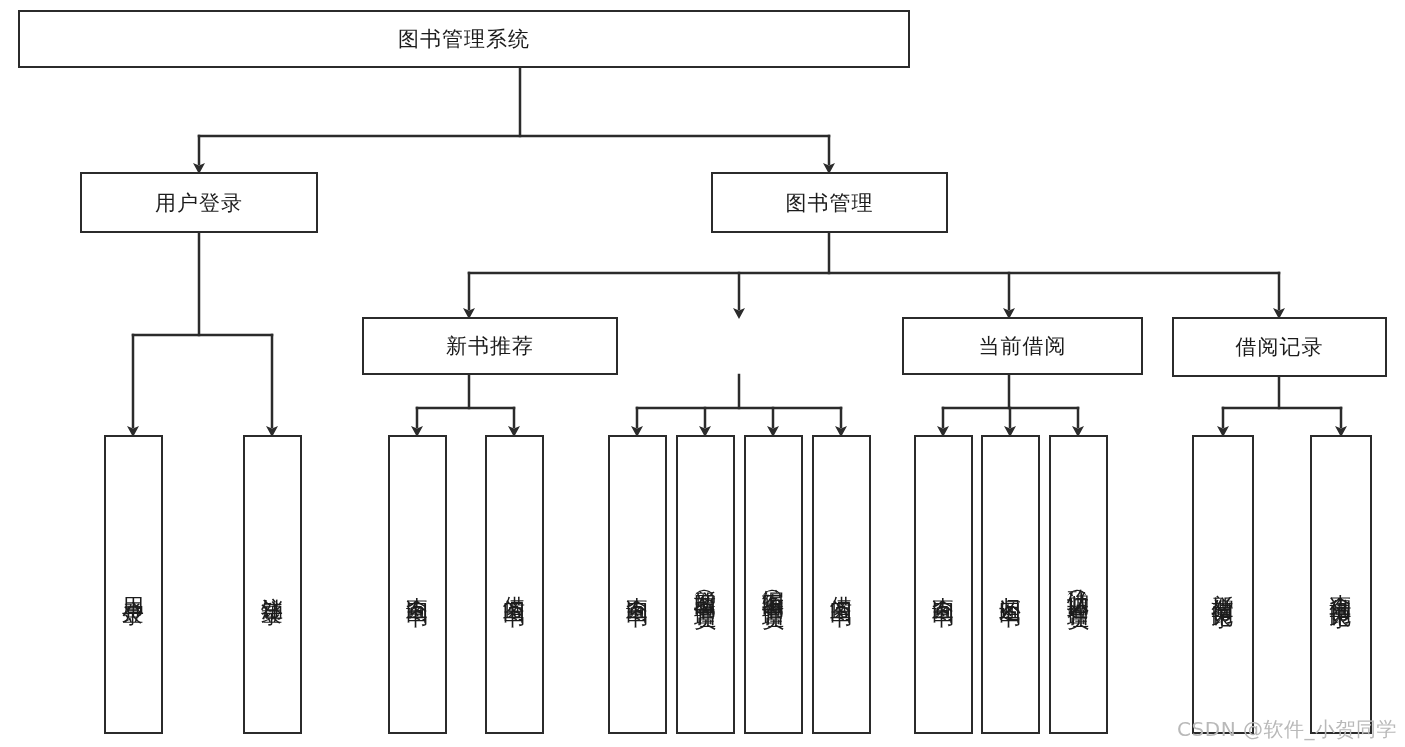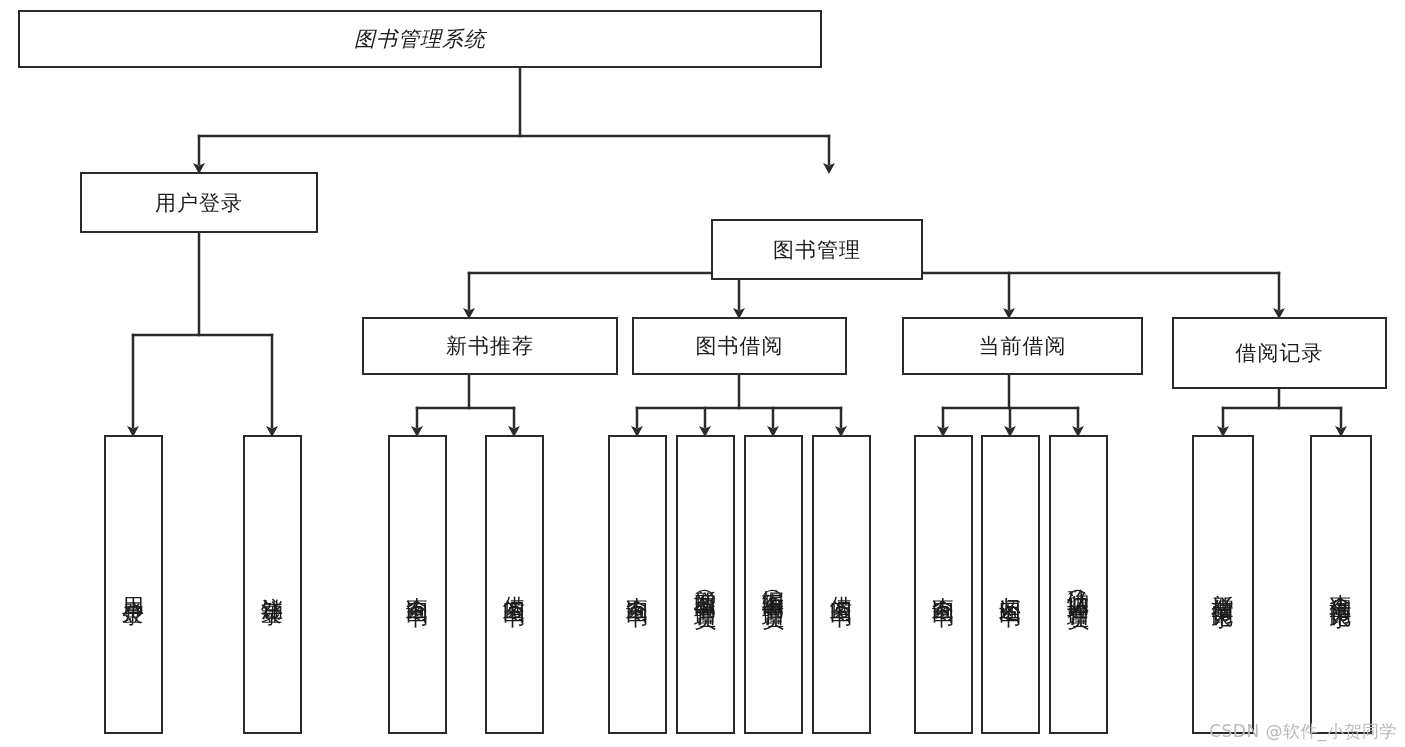--- a/index.html
+++ b/index.html
@@ -52,21 +52,21 @@
     white-space: nowrap;
   }
   .node.vert .label {
     writing-mode: vertical-rl;
     text-orientation: upright;
   }
   #watermark {
     position: absolute;
     right: 8px;
     bottom: 4px;
-    font-size: 17px;
+    font-size: 20px;
     color: #b9b9b9;
     letter-spacing: 0.5px;
     white-space: nowrap;
     pointer-events: none;
   }
 </style>
 </head>
 <body>
 
 <div id="canvas">
@@ -116,41 +116,38 @@
       <path d="M1078,408 L1078,427" marker-end="url(#arrow)"></path>
 
       <path d="M1279,375 L1279,408"></path>
       <path d="M1223,408 L1341,408"></path>
       <path d="M1223,408 L1223,427" marker-end="url(#arrow)"></path>
       <path d="M1341,408 L1341,427" marker-end="url(#arrow)"></path>
 
     </g>
   </svg>
 
-  <div class="node horiz" style="left:18px; top:10px; width:804px; height:58px;font-style:italic;">
+  <div class="node horiz" style="left:18px; top:10px; width:892px; height:58px;">
     <span class="label">图书管理系统</span>
   </div>
 
   <div class="node horiz" style="left:80px; top:172px; width:238px; height:61px;">
     <span class="label">用户登录</span>
   </div>
-  <div class="node horiz" style="left:711px; top:172px; width:212px; height:61px;margin-top:47px;">
+  <div class="node horiz" style="left:711px; top:172px; width:237px; height:61px;">
     <span class="label">图书管理</span>
   </div>
 
   <div class="node horiz" style="left:362px; top:317px; width:256px; height:58px;">
     <span class="label">新书推荐</span>
   </div>
-  <div class="node horiz" style="left:632px; top:317px; width:215px; height:58px;">
-    <span class="label">图书借阅</span>
-  </div>
   <div class="node horiz" style="left:902px; top:317px; width:241px; height:58px;">
     <span class="label">当前借阅</span>
   </div>
-  <div class="node horiz" style="left:1172px; top:317px; width:215px; height:72px;">
+  <div class="node horiz" style="left:1172px; top:317px; width:215px; height:60px;">
     <span class="label">借阅记录</span>
   </div>
 
   <div class="node vert" style="left:104px; top:435px; width:59px; height:299px;">
     <span class="label">用户登录</span>
   </div>
   <div class="node vert" style="left:243px; top:435px; width:59px; height:299px;">
     <span class="label">注销登录</span>
   </div>
   <div class="node vert" style="left:388px; top:435px; width:59px; height:299px;">

